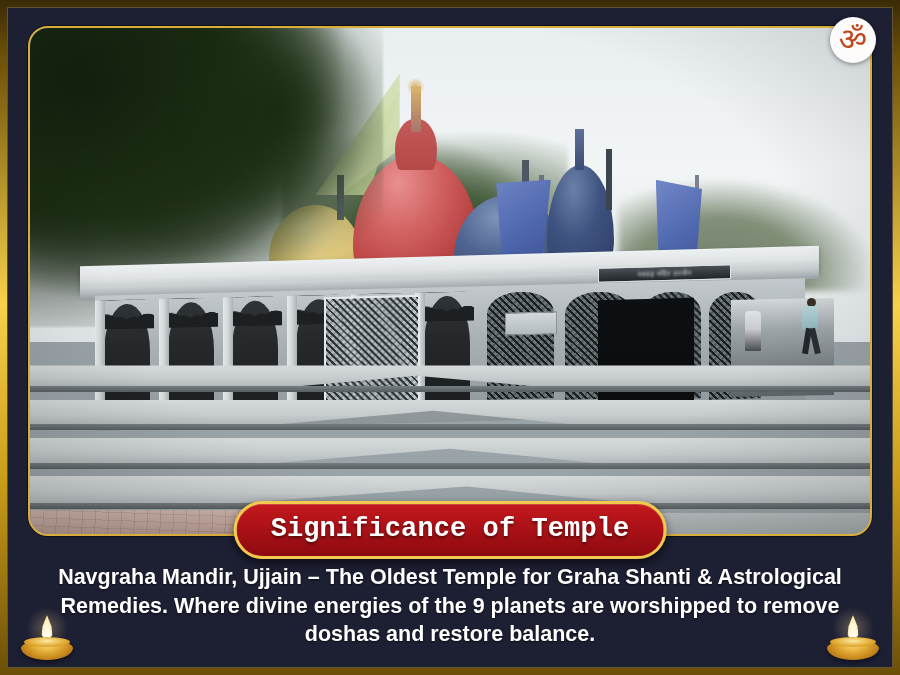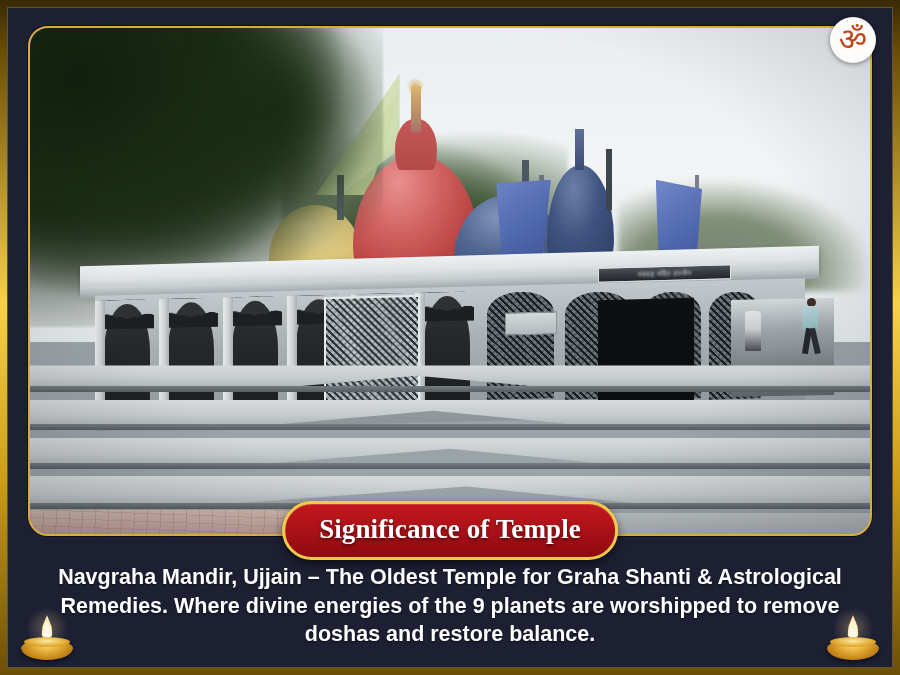--- a/index.html
+++ b/index.html
@@ -321,21 +321,21 @@
     top:494px; z-index:35;
     padding:10px 34px 12px;
     background:linear-gradient(180deg,#c2181d 0%,#ae1218 42%,#8d0a10 100%);
     border:3px solid #f2c94c;
     border-radius:30px;
     box-shadow:0 4px 10px rgba(0,0,0,.55), inset 0 1px 0 rgba(255,255,255,.18);
   }
   .badge-text {
     color:#fff; font-size:27px; font-weight:bold; letter-spacing:.1px;
     white-space:nowrap; text-shadow:0 2px 3px rgba(0,0,0,.5);
-    font-family:Liberation Serif, serif;
+    font-family:Liberation Mono, monospace;
   }
 
   
   .caption {
     position:absolute; left:0; right:0; top:556px;
     padding:0 31px; text-align:center; z-index:20;
   }
   .caption p {
     color:#fff; font-size:21.5px; font-weight:bold; line-height:1.33;
     text-shadow:0 1px 2px rgba(0,0,0,.6);

